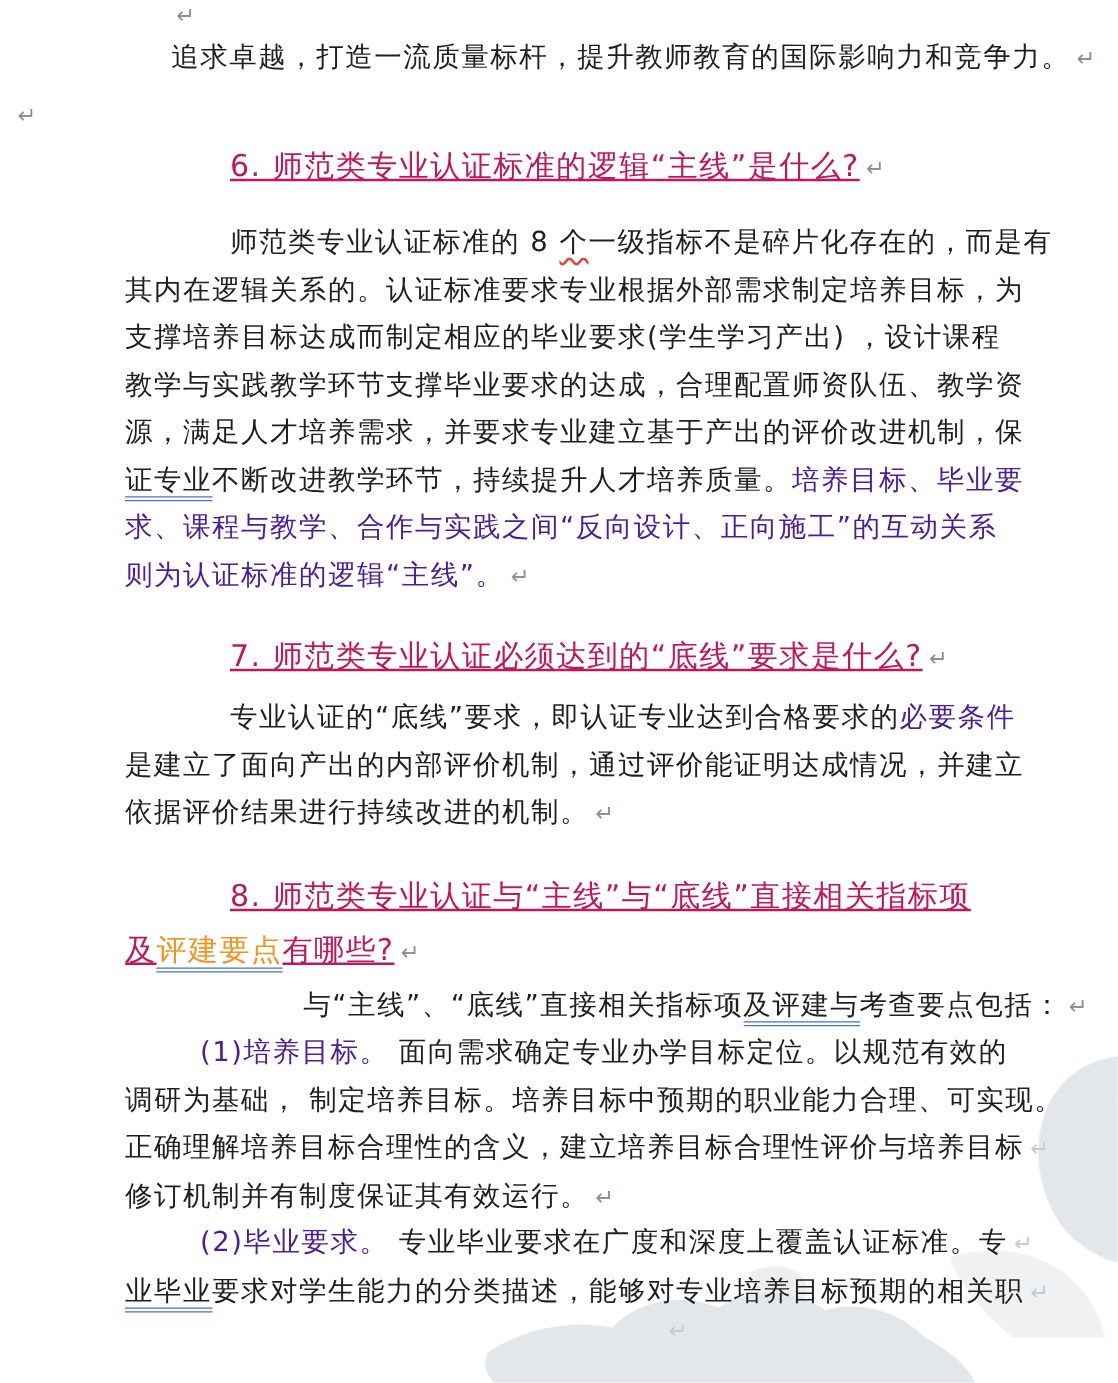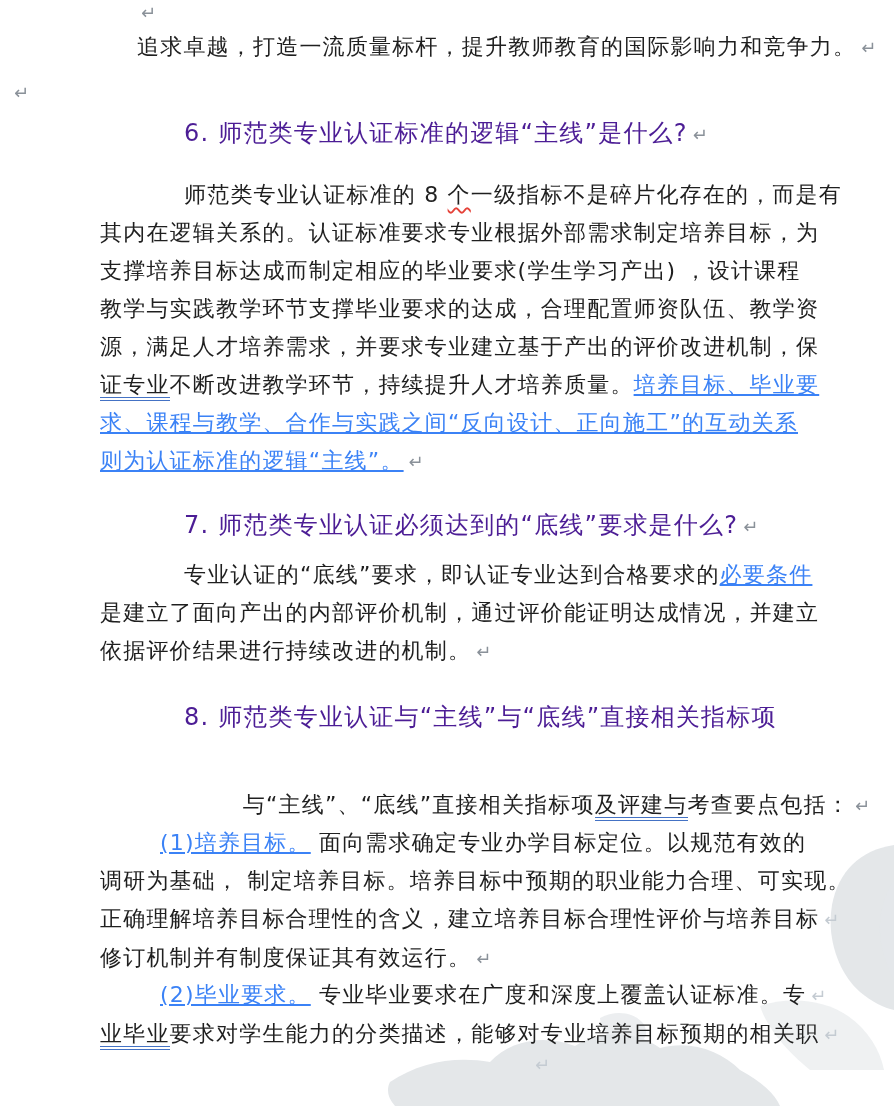--- a/index.html
+++ b/index.html
@@ -24,22 +24,22 @@
     letter-spacing:1.2px;
     color:#1F1F1F;
   }
   .heading .line{
     font-size:24px;
     line-height:43px;
     letter-spacing:1.2px;
     color:#F29422;
   }
   .run-body{color:#1F1F1F;}
-  .run-blue{color:#3b82f6;text-decoration:underline;}
-  .run-orange{color:#4c1d95;}
+  .run-blue{color:#4c1d95;}
+  .run-orange{color:#be185d;text-decoration:underline;}
   .run-dunder{
     color:#1F1F1F;
     border-bottom:4px double #4472C4;
     padding-bottom:0px;
   }
   .run-orange-dunder{
     color:#F29422;
     border-bottom:4px double #4472C4;
     padding-bottom:0px;
   }
@@ -76,18 +76,18 @@
       <path d="M760,1006 C790,996 825,1000 848,1016 C868,1030 880,1050 884,1070 L810,1070 C788,1052 768,1030 760,1006 Z" opacity="0.6"></path>
     </g>
   </svg>
 <span class="mark mark-normal" style="left: 141px; top: 4px;">↵</span>
     <div class="block para" style="top: 28px; text-align: right;"><div class="line" style="padding-left: 37px;"><span class="run run-body">追求卓越，打造一流质量标杆，提升教师教育的国际影响力和竞争力。</span><span class="pilcrow mark-normal">↵</span></div></div>
     <span class="mark mark-normal" style="left: 14px; top: 84px;">↵</span>
     <div class="block heading" style="top: 112px;"><div class="line" style="padding-left: 84px;"><span class="run run-orange">6. 师范类专业认证标准的逻辑“主线”是什么?</span><span class="pilcrow mark-normal">↵</span></div></div>
     <div class="block para" style="top: 176px;"><div class="line" style="padding-left: 84px;"><span class="run run-body">师范类专业认证标准的 8 </span><span class="run run-wavy">个</span><span class="run run-body">一级指标不是碎片化存在的，而是有</span></div><div class="line"><span class="run run-body">其内在逻辑关系的。认证标准要求专业根据外部需求制定培养目标，为</span></div><div class="line"><span class="run run-body">支撑培养目标达成而制定相应的毕业要求(学生学习产出) ，设计课程</span></div><div class="line"><span class="run run-body">教学与实践教学环节支撑毕业要求的达成，合理配置师资队伍、教学资</span></div><div class="line"><span class="run run-body">源，满足人才培养需求，并要求专业建立基于产出的评价改进机制，保</span></div><div class="line"><span class="run run-dunder">证专业</span><span class="run run-body">不断改进教学环节，持续提升人才培养质量。</span><span class="run run-blue">培养目标、毕业要</span></div><div class="line"><span class="run run-blue">求、课程与教学、合作与实践之间“反向设计、正向施工”的互动关系</span></div><div class="line"><span class="run run-blue">则为认证标准的逻辑“主线”。</span><span class="pilcrow mark-normal">↵</span></div></div>
     <div class="block heading" style="top: 504px;"><div class="line" style="padding-left: 84px;"><span class="run run-orange">7. 师范类专业认证必须达到的“底线”要求是什么?</span><span class="pilcrow mark-normal">↵</span></div></div>
     <div class="block para" style="top: 556px;"><div class="line" style="padding-left: 84px;"><span class="run run-body">专业认证的“底线”要求，即认证专业达到合格要求的</span><span class="run run-blue">必要条件</span></div><div class="line"><span class="run run-body">是建立了面向产出的内部评价机制，通过评价能证明达成情况，并建立</span></div><div class="line"><span class="run run-body">依据评价结果进行持续改进的机制。</span><span class="pilcrow mark-normal">↵</span></div></div>
-    <div class="block heading" style="top: 696px;"><div class="line" style="padding-left: 84px;"><span class="run run-orange">8. 师范类专业认证与“主线”与“底线”直接相关指标项</span></div></div>
+    <div class="block heading" style="top: 696px;"><div class="line" style="padding-left: 84px;"><span class="run run-orange">8. 师范类专业认证与“主线”与“底线”直接相关指标项</span></div><div class="line"><span class="run run-orange">及</span><span class="run run-orange-dunder">评建要点</span><span class="run run-orange">有哪些?</span><span class="pilcrow mark-normal">↵</span></div></div>
     <div class="block para" style="top: 786px;"><div class="line" style="padding-left: 46px; text-align: right;"><span class="run run-body">与“主线”、“底线”直接相关指标项</span><span class="run run-dunder">及评建与</span><span class="run run-body">考查要点包括：</span><span class="pilcrow mark-normal">↵</span></div></div>
     <div class="block para" style="top: 824px;"><div class="line" style="padding-left: 60px;"><span class="run run-blue">(1)培养目标。</span><span class="run run-body"> 面向需求确定专业办学目标定位。以规范有效的</span></div><div class="line"><span class="run run-body">调研为基础， 制定培养目标。培养目标中预期的职业能力合理、可实现。</span></div><div class="line"><span class="run run-body">正确理解培养目标合理性的含义，建立培养目标合理性评价与培养目标</span><span class="pilcrow mark-faint">↵</span></div><div class="line"><span class="run run-body">修订机制并有制度保证其有效运行。</span><span class="pilcrow mark-normal">↵</span></div></div>
     <div class="block para" style="top: 976px;"><div class="line" style="padding-left: 60px;"><span class="run run-blue">(2)毕业要求。</span><span class="run run-body"> 专业毕业要求在广度和深度上覆盖认证标准。专</span><span class="pilcrow mark-faint">↵</span></div><div class="line"><span class="run run-dunder">业毕业</span><span class="run run-body">要求对学生能力的分类描述，能够对专业培养目标预期的相关职</span><span class="pilcrow mark-faint">↵</span></div></div>
     <span class="mark mark-faint" style="left: 535px; top: 1056px;">↵</span>
   </div>
 
 </body></html>

